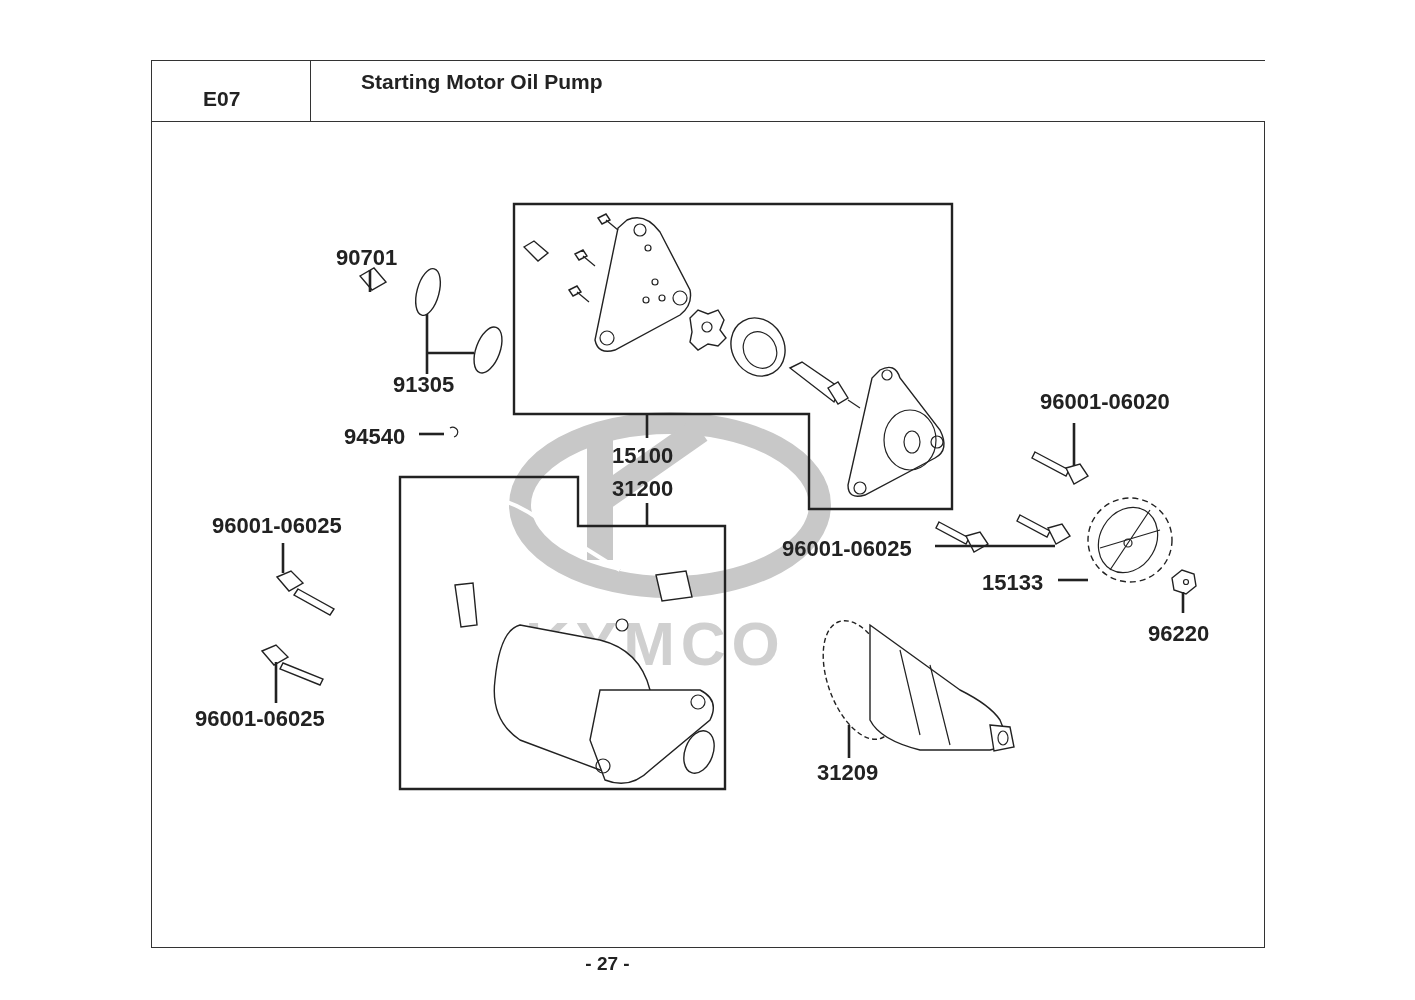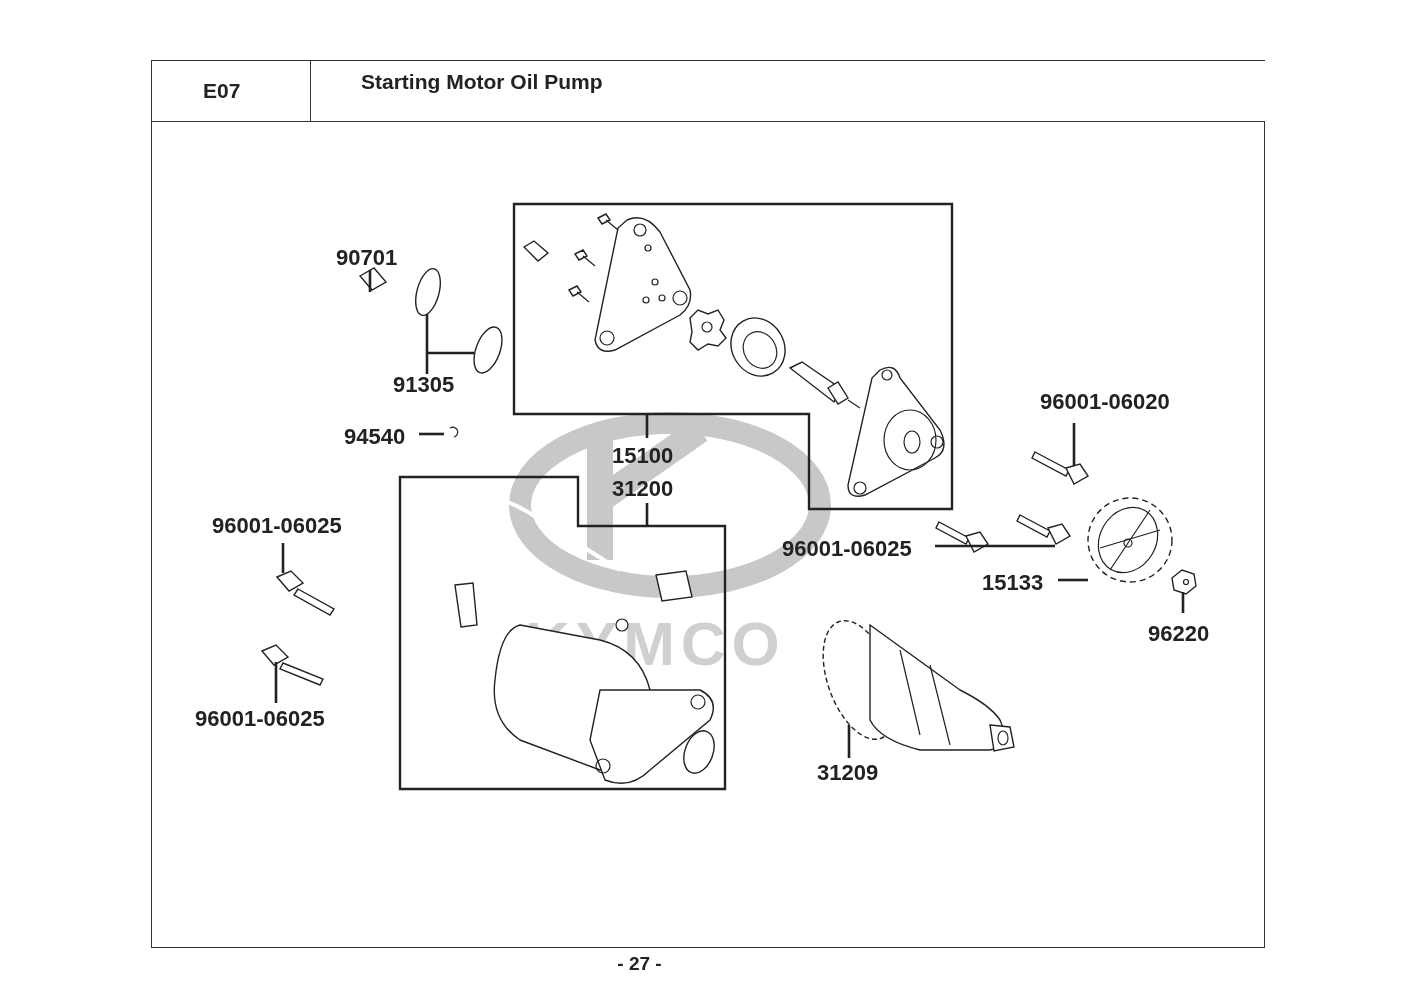--- a/index.html
+++ b/index.html
@@ -3,23 +3,23 @@
 <meta charset="utf-8">
 <style>
   html, body { margin:0; padding:0; background:#ffffff; }
   body { width:1415px; height:1000px; position:relative; overflow:hidden;
          font-family:"Liberation Sans", sans-serif; color:#222; }
   .frame { position:absolute; border:1.3px solid #333; box-sizing:border-box; }
   #code-cell { left:151px; top:60px; width:160px; height:62px; }
   #title-cell { left:310px; top:60px; width:955px; height:62px; border-left:none; border-bottom:none; border-right:none; }
   #body-box { left:151px; top:121px; width:1114px; height:827px; }
   .hdr { position:absolute; font-weight:bold; font-size:21px; color:#222; }
-  #section-code { left:203px; top:79px; }
+  #section-code { left:203px; top:87px; }
   #section-title { left:361px; top:70px; }
-  #page-number { position:absolute; left:0; width:1215px; top:953px; text-align:center; font-weight:bold; font-size:19px; color:#222;margin-left:32px; }
+  #page-number { position:absolute; left:0; width:1215px; top:953px; text-align:center; font-weight:bold; font-size:19px; color:#222; }
   svg#diagram { position:absolute; left:0; top:0; }
   .lbl { font-family:"Liberation Sans", sans-serif; font-weight:bold; font-size:22px; fill:#222; }
   .part { fill:#fff; stroke:#222; stroke-width:1.4; }
   .thin { fill:none; stroke:#222; stroke-width:1.2; }
   .leader { stroke:#222; stroke-width:2.6; fill:none; }
   .grp { fill:none; stroke:#222; stroke-width:2.4; }
   .wm { fill:none; stroke:#c8c8c8; }
 </style>
 </head>
 <body>

